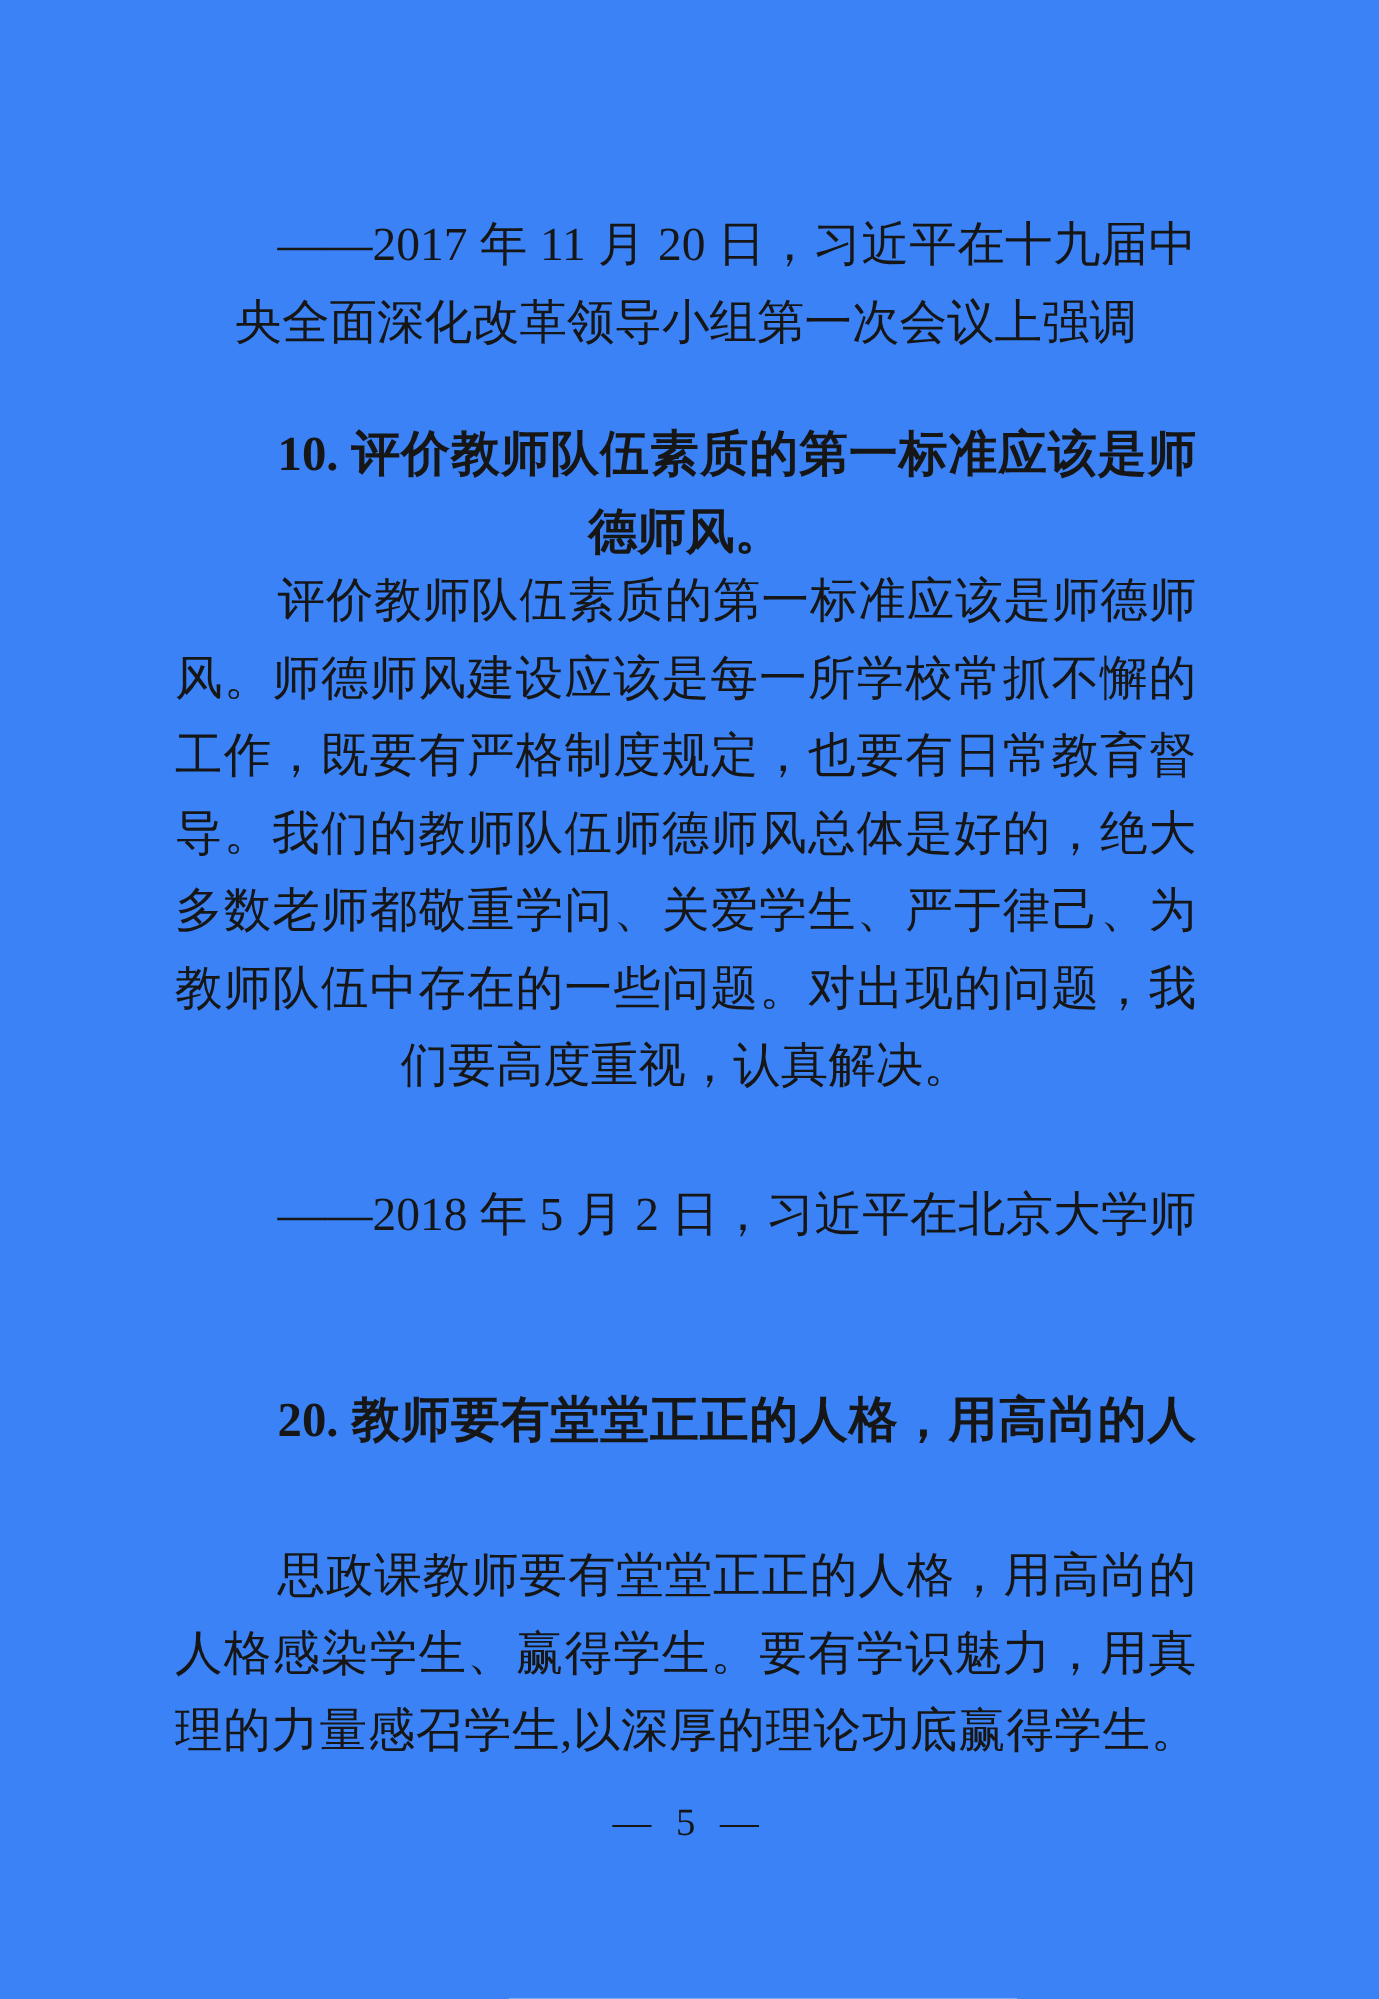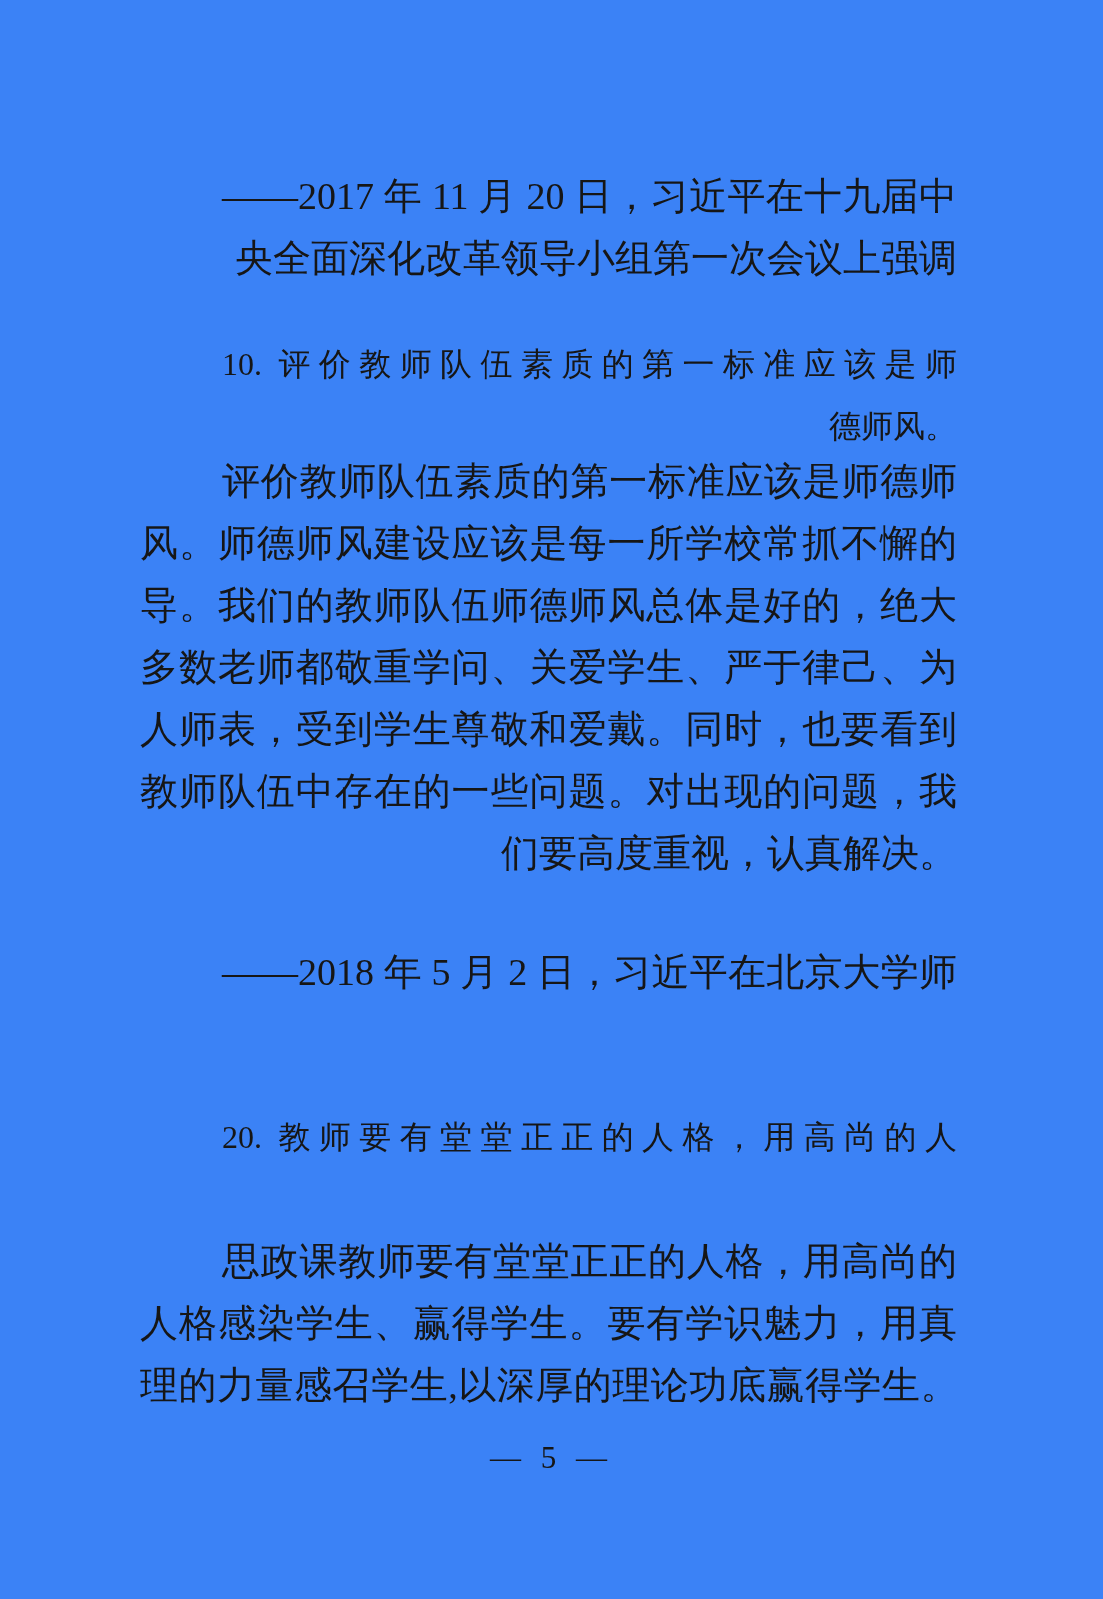--- a/index.html
+++ b/index.html
@@ -21,36 +21,36 @@
     position: absolute;
     left: 140px;
     width: 817px;
   }
   .line {
     height: 62px;
     line-height: 62px;
     font-size: 38px;
     white-space: nowrap;
     overflow: hidden;
-    text-align: right;
+    text-align: center;
   }
   
   .line.fill {
     text-align: justify;
     text-align-last: justify;
   }
   .line.indent {
     text-indent: 82px;
   }
   .line.tight {
     letter-spacing: -1.5px;
   }
   .heading .line {
-    font-weight: normal;
-    font-size: 32px;
+    font-weight: bold;
+    font-size: 39px;
   }
   .citation .line {
     
     font-size: 38px;
   }
   .footer {
     position: absolute;
     left: 0;
     width: 1103px;
     top: 1438px;
@@ -72,23 +72,23 @@
   </div>
 
   <div class="block heading" style="top:333px">
     <div class="line fill indent">10. 评价教师队伍素质的第一标准应该是师</div>
     <div class="line">德师风。</div>
   </div>
 
   <div class="block body" style="top:450px">
     <div class="line fill indent">评价教师队伍素质的第一标准应该是师德师</div>
     <div class="line fill">风。师德师风建设应该是每一所学校常抓不懈的</div>
+    <div class="line fill">工作，既要有严格制度规定，也要有日常教育督</div>
     <div class="line fill">导。我们的教师队伍师德师风总体是好的，绝大</div>
     <div class="line fill">多数老师都敬重学问、关爱学生、严于律己、为</div>
-    <div class="line fill">人师表，受到学生尊敬和爱戴。同时，也要看到</div>
     <div class="line fill">教师队伍中存在的一些问题。对出现的问题，我</div>
     <div class="line">们要高度重视，认真解决。</div>
   </div>
 
   <div class="block citation" style="top:941px">
     <div class="line fill indent">——2018 年 5 月 2 日，习近平在北京大学师</div>
   </div>
 
   <div class="block heading" style="top:1106px">
     <div class="line fill indent">20. 教师要有堂堂正正的人格，用高尚的人</div>

